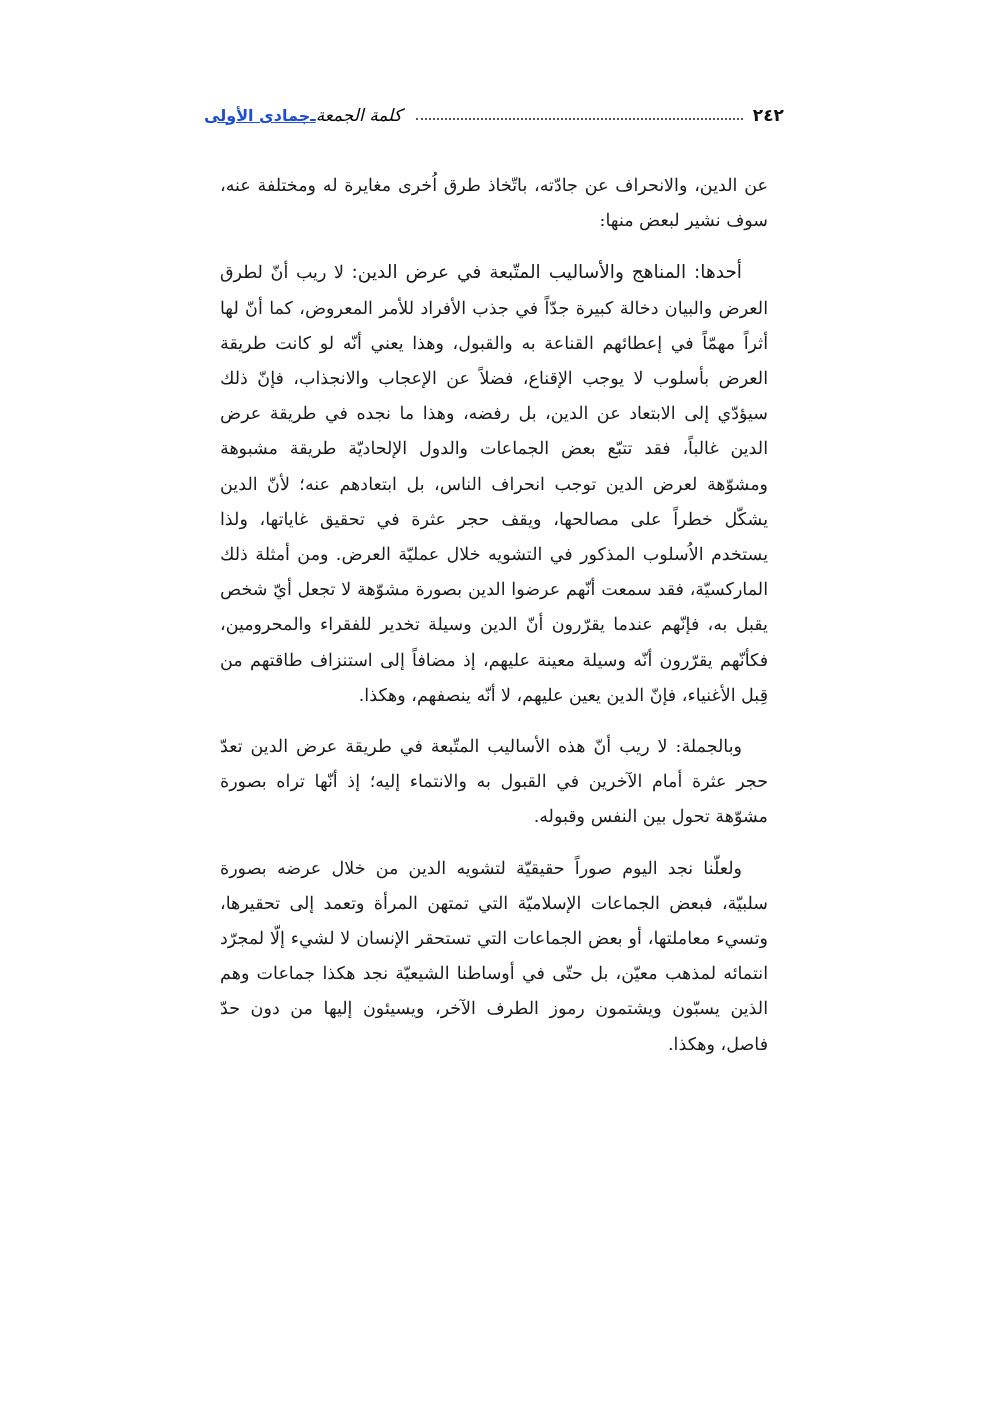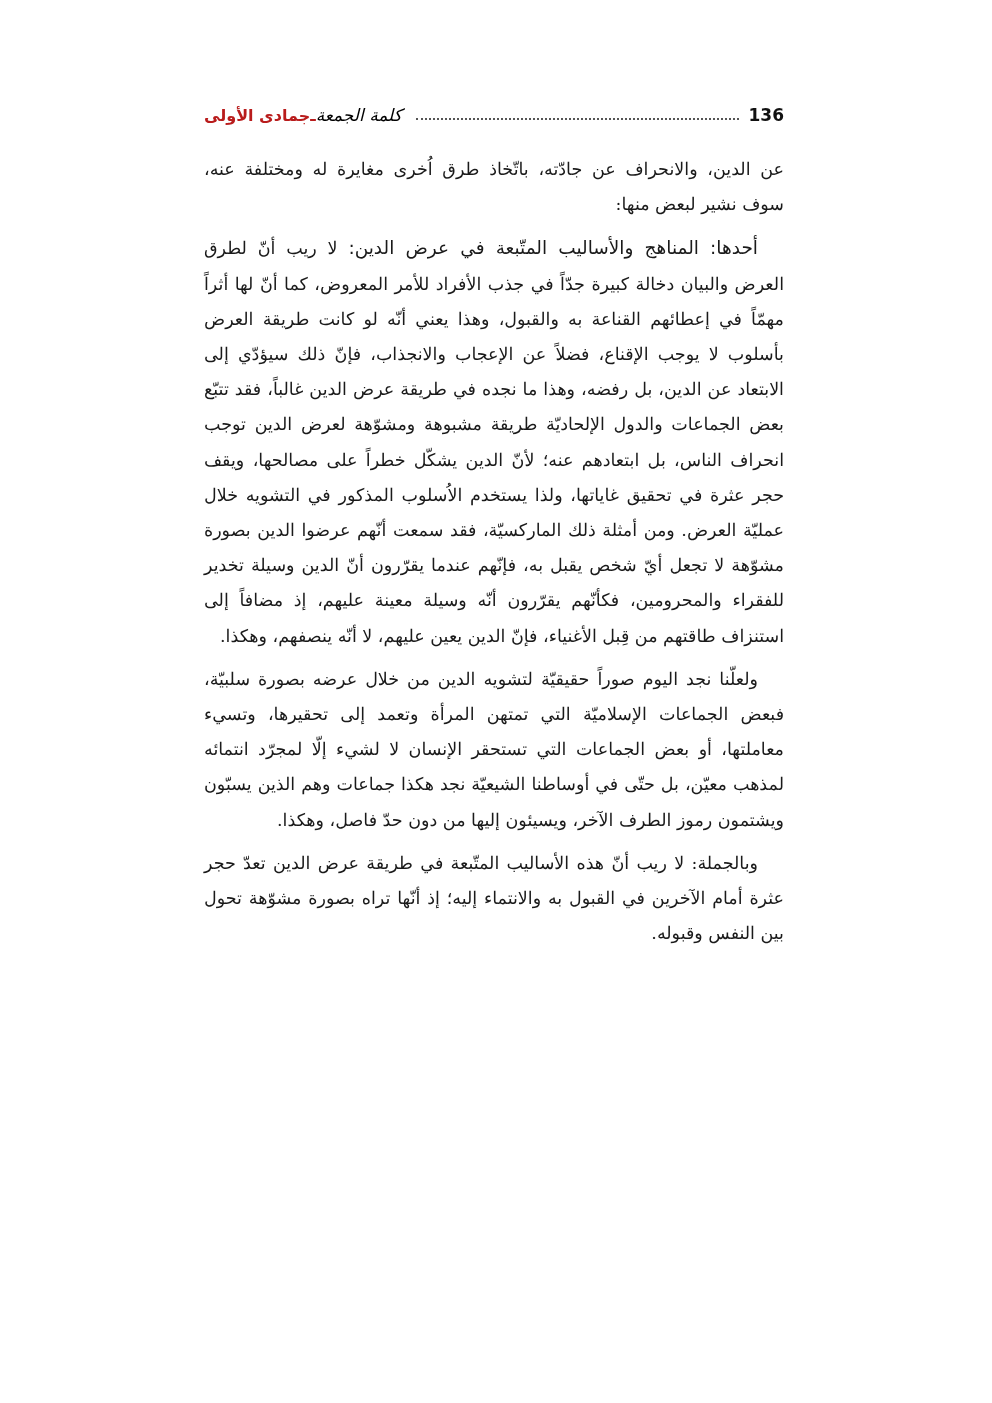--- a/index.html
+++ b/index.html
@@ -49,67 +49,68 @@
       font-family: "DejaVu Serif", serif;
       font-size: 17px;
       font-style: italic;
       color: #000000;
       letter-spacing: -0.5px;
     }
     .journal-issue {
       font-family: "DejaVu Sans", sans-serif;
       font-weight: bold;
       font-size: 16px;
-      color: #b91c1c;
+      color: #1d4ed8;
+      text-decoration: underline;
     }
     .body-text {
       position: absolute;
       top: 152px;
       left: 204px;
       width: 580px;
       direction: rtl;
       text-align: justify;
       text-align-last: right;
       font-size: 17.5px;
       line-height: 35.2px;
     }
     .body-text p {
-      margin: 0;
+      margin: 16px;
     }
     .para-gap {
       margin-top: 8px !important;
     }
     .indent {
       text-indent: 26px;
     }
     .heading-run {
       font-family: "DejaVu Sans", sans-serif;
       font-weight: normal;
       font-size: 18.5px;
     }
   </style>
 </head>
 <body>
 
 <div class="page-header">
-  <span class="page-number">136</span>
+  <span class="page-number">٢٤٢</span>
   <span class="dot-leader"></span>
   <span class="journal-title">
     <span class="journal-calligraphy">كلمة الجمعة</span>
     <span class="journal-issue"> ـ </span>
     <span class="journal-issue">جمادى الأولى</span>
   </span>
 </div>
 
 <div class="body-text">
   <p>
     <span>عن الدين، والانحراف عن جادّته، باتّخاذ طرق اُخرى مغايرة له ومختلفة عنه، سوف نشير لبعض منها:</span>
   </p>
   <p class="para-gap indent">
     <span class="heading-run">أحدها: المناهج والأساليب المتّبعة في عرض الدين:</span><span> لا ريب أنّ لطرق العرض والبيان دخالة كبيرة جدّاً في جذب الأفراد للأمر المعروض، كما أنّ لها أثراً مهمّاً في إعطائهم القناعة به والقبول، وهذا يعني أنّه لو كانت طريقة العرض بأسلوب لا يوجب الإقناع، فضلاً عن الإعجاب والانجذاب، فإنّ ذلك سيؤدّي إلى الابتعاد عن الدين، بل رفضه، وهذا ما نجده في طريقة عرض الدين غالباً، فقد تتبّع بعض الجماعات والدول الإلحاديّة طريقة مشبوهة ومشوّهة لعرض الدين توجب انحراف الناس، بل ابتعادهم عنه؛ لأنّ الدين يشكّل خطراً على مصالحها، ويقف حجر عثرة في تحقيق غاياتها، ولذا يستخدم الاُسلوب المذكور في التشويه خلال عمليّة العرض. ومن أمثلة ذلك الماركسيّة، فقد سمعت أنّهم عرضوا الدين بصورة مشوّهة لا تجعل أيّ شخص يقبل به، فإنّهم عندما يقرّرون أنّ الدين وسيلة تخدير للفقراء والمحرومين، فكأنّهم يقرّرون أنّه وسيلة معينة عليهم، إذ مضافاً إلى استنزاف طاقتهم من قِبل الأغنياء، فإنّ الدين يعين عليهم، لا أنّه ينصفهم، وهكذا.</span>
   </p>
   <p class="para-gap indent">
-    <span>ولعلّنا نجد اليوم صوراً حقيقيّة لتشويه الدين من خلال عرضه بصورة سلبيّة، فبعض الجماعات الإسلاميّة التي تمتهن المرأة وتعمد إلى تحقيرها، وتسيء معاملتها، أو بعض الجماعات التي تستحقر الإنسان لا لشيء إلّا لمجرّد انتمائه لمذهب معيّن، بل حتّى في أوساطنا الشيعيّة نجد هكذا جماعات وهم الذين يسبّون ويشتمون رموز الطرف الآخر، ويسيئون إليها من دون حدّ فاصل، وهكذا.</span>
+    <span>وبالجملة: لا ريب أنّ هذه الأساليب المتّبعة في طريقة عرض الدين تعدّ حجر عثرة أمام الآخرين في القبول به والانتماء إليه؛ إذ أنّها تراه بصورة مشوّهة تحول بين النفس وقبوله.</span>
   </p>
   <p class="para-gap indent">
-    <span>وبالجملة: لا ريب أنّ هذه الأساليب المتّبعة في طريقة عرض الدين تعدّ حجر عثرة أمام الآخرين في القبول به والانتماء إليه؛ إذ أنّها تراه بصورة مشوّهة تحول بين النفس وقبوله.</span>
+    <span>ولعلّنا نجد اليوم صوراً حقيقيّة لتشويه الدين من خلال عرضه بصورة سلبيّة، فبعض الجماعات الإسلاميّة التي تمتهن المرأة وتعمد إلى تحقيرها، وتسيء معاملتها، أو بعض الجماعات التي تستحقر الإنسان لا لشيء إلّا لمجرّد انتمائه لمذهب معيّن، بل حتّى في أوساطنا الشيعيّة نجد هكذا جماعات وهم الذين يسبّون ويشتمون رموز الطرف الآخر، ويسيئون إليها من دون حدّ فاصل، وهكذا.</span>
   </p>
 </div>
 
 </body></html>

